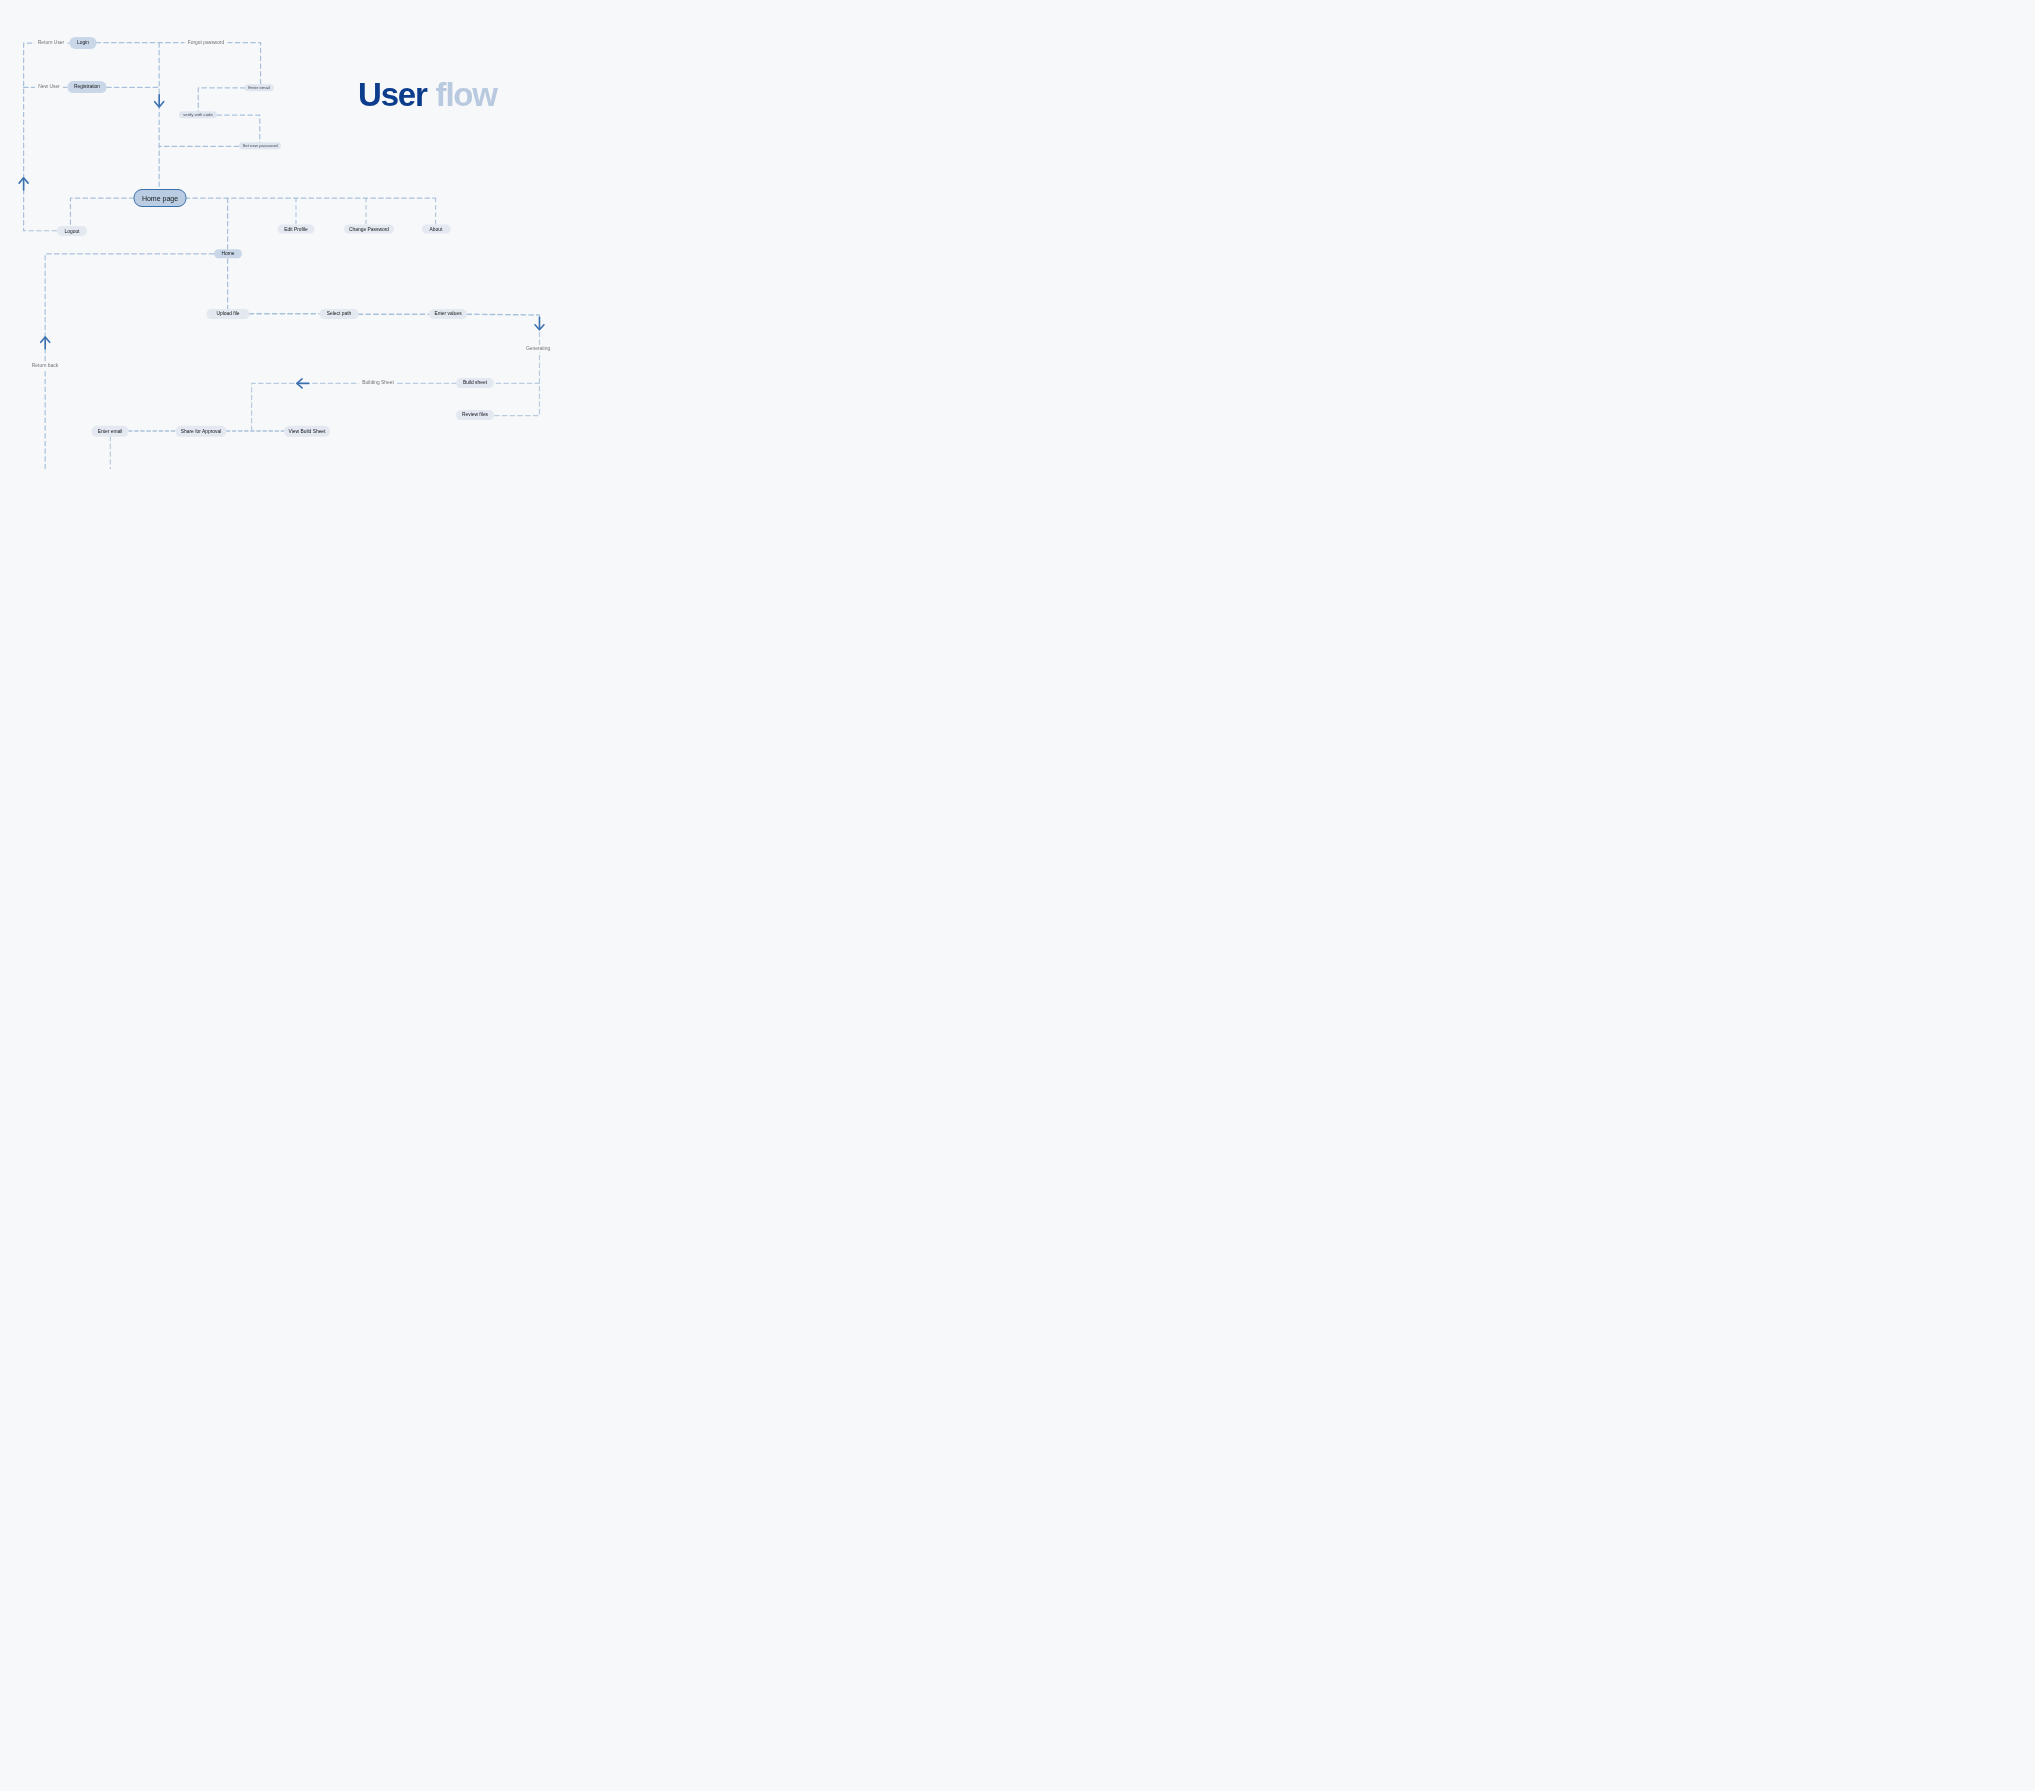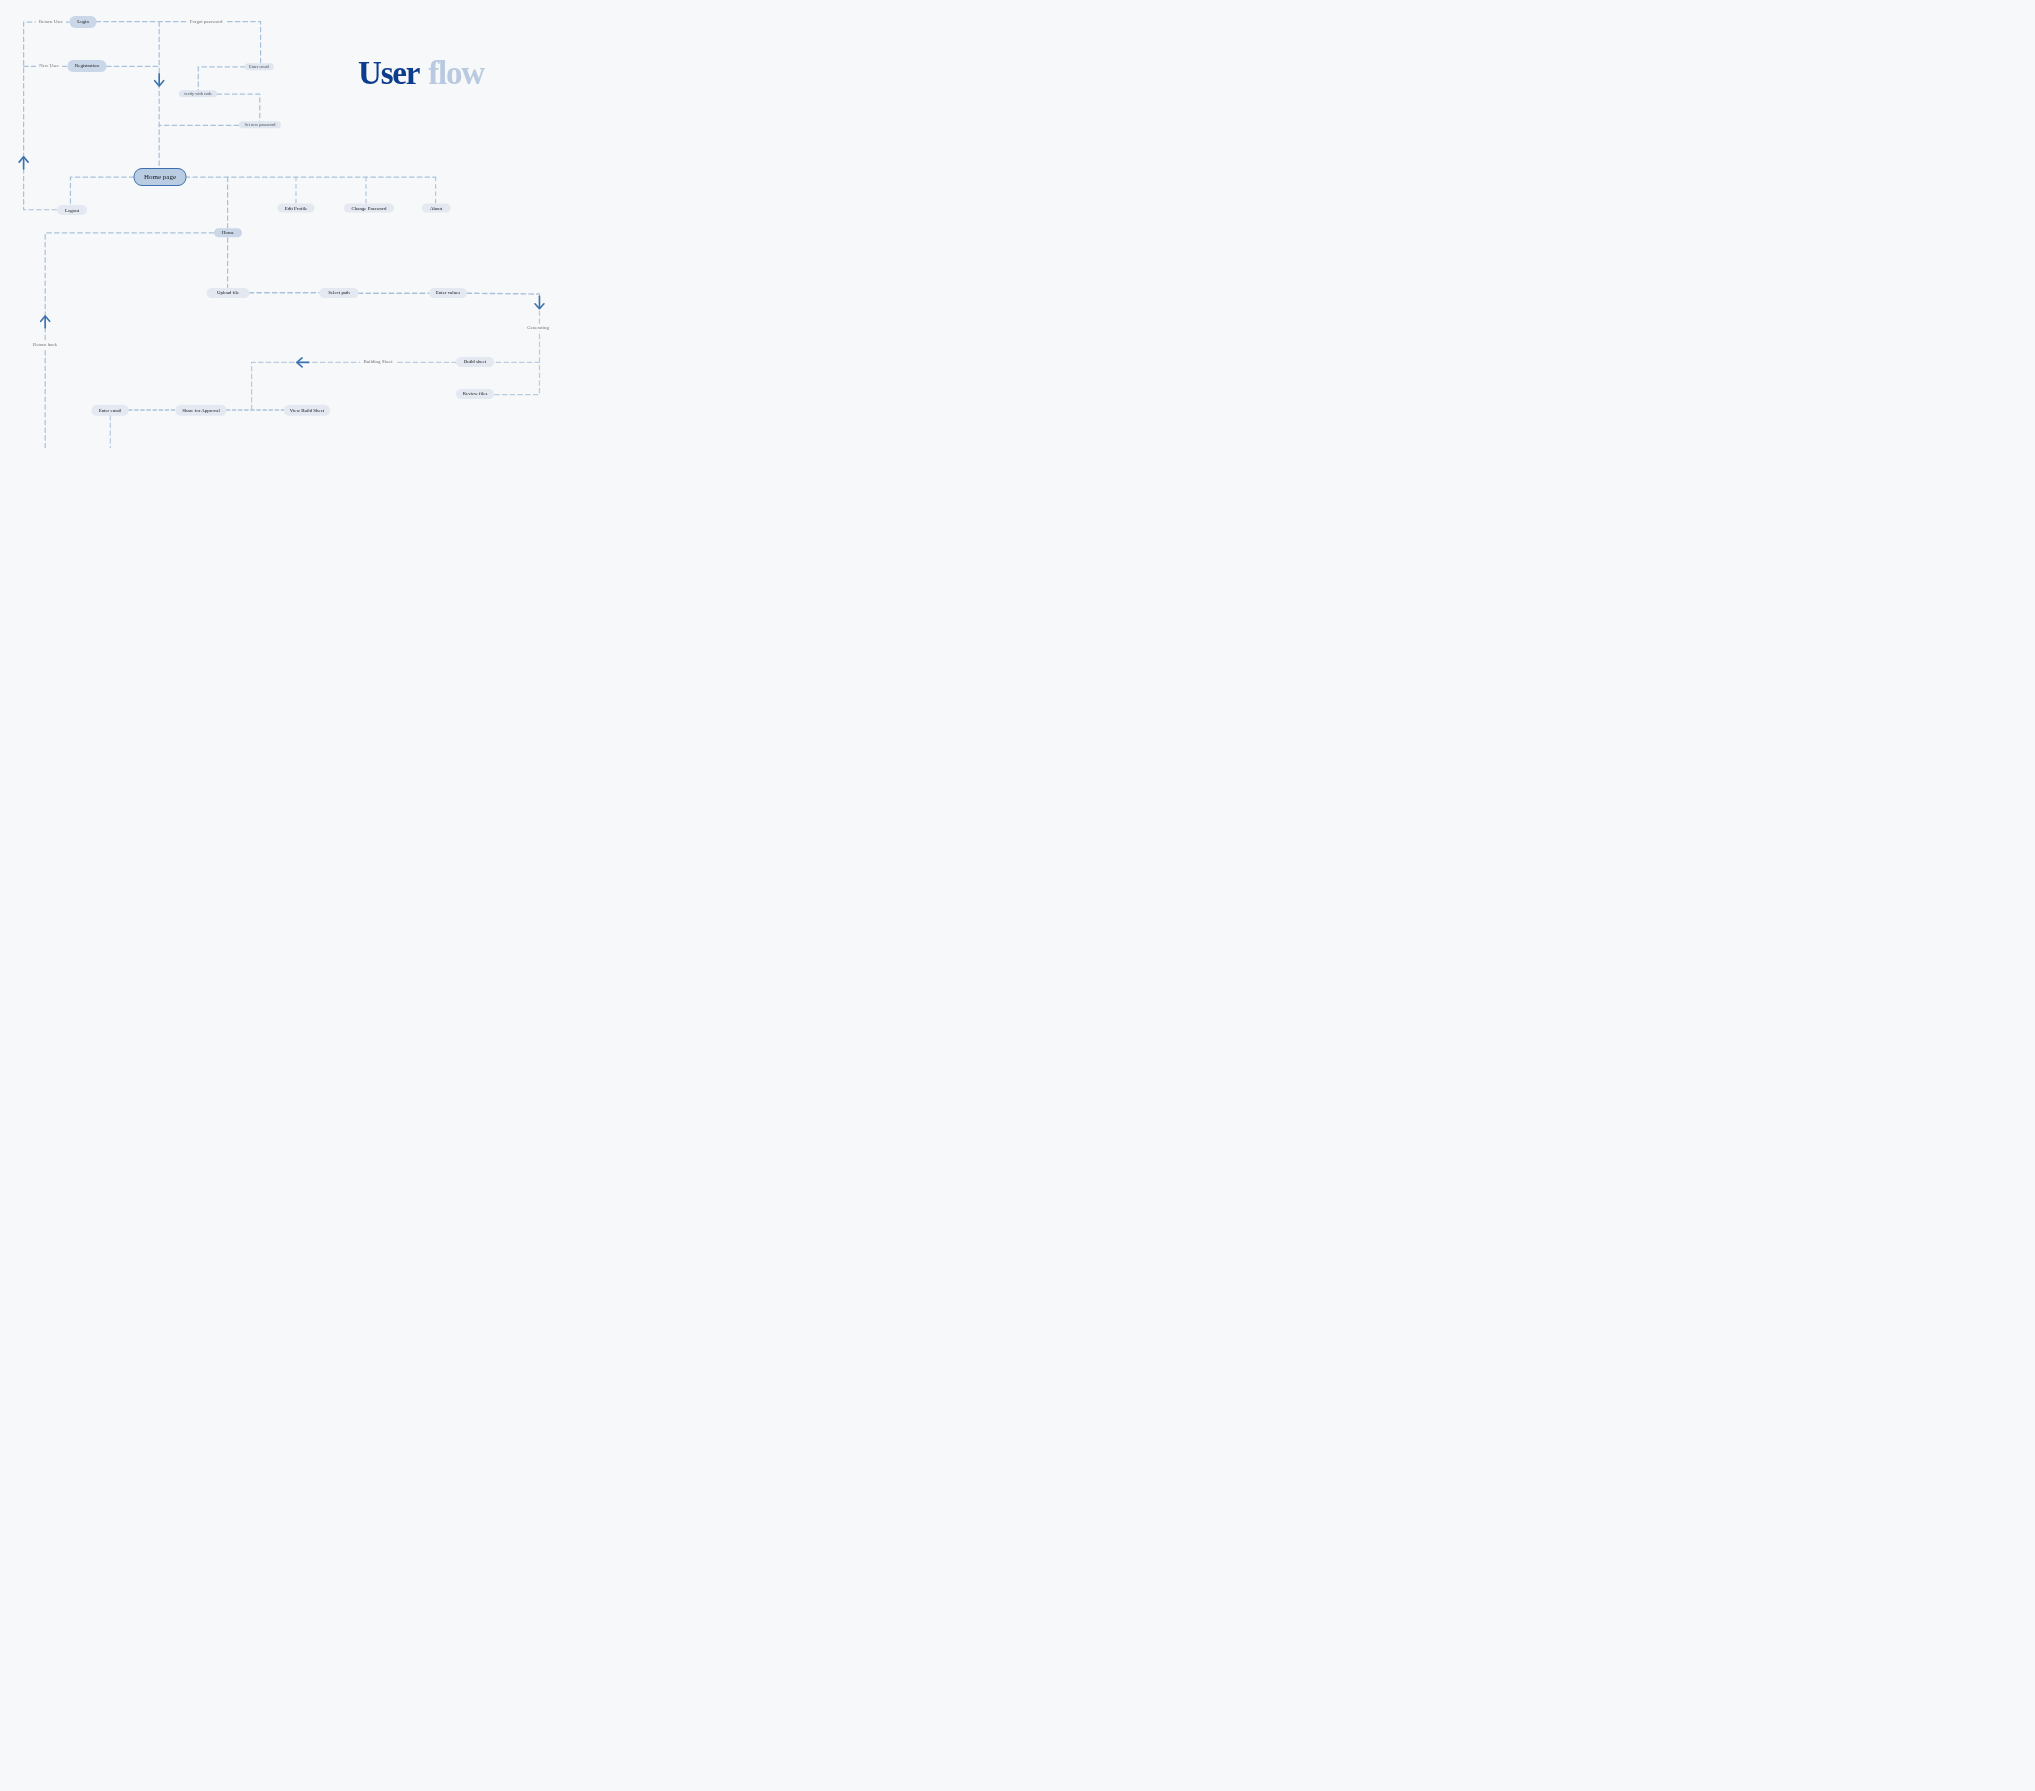--- a/index.html
+++ b/index.html
@@ -15,22 +15,23 @@
     --node-text-soft:#4a4e55;
     --edge-label:#707478;
     --title-primary:#0c3d8d;
     --title-secondary:#b8c9e0;
   }
   html,body{margin:0;padding:0;background:var(--bg);}
   .canvas{
     position:relative;
     width:570px;height:448px;
     background:var(--bg);
-    font-family:Liberation Serif, serif;
+    font-family:Liberation Sans, sans-serif;
     overflow:hidden;
+    margin-top:21px;
   }
   .wires{position:absolute;inset:0;z-index:1;}
   .wires path{fill:none;stroke-linecap:round;stroke-linejoin:round;}
   .dash{stroke:var(--dash);stroke-width:3;stroke-dasharray:11 8;}
   .dash-stub{stroke:var(--dash);stroke-width:2.6;stroke-dasharray:9 9;}
   .dash-thick{stroke:var(--dash);stroke-width:3.5;stroke-dasharray:11 8;}
   .dash-short{stroke:var(--dash);stroke-width:3.6;stroke-dasharray:8 7;}
   .dash-light{stroke:var(--dash-light);stroke-width:3;stroke-dasharray:11 8;}
   .arrow{stroke:var(--arrow);stroke-width:4;stroke-dasharray:none;}
   .edge-label{

